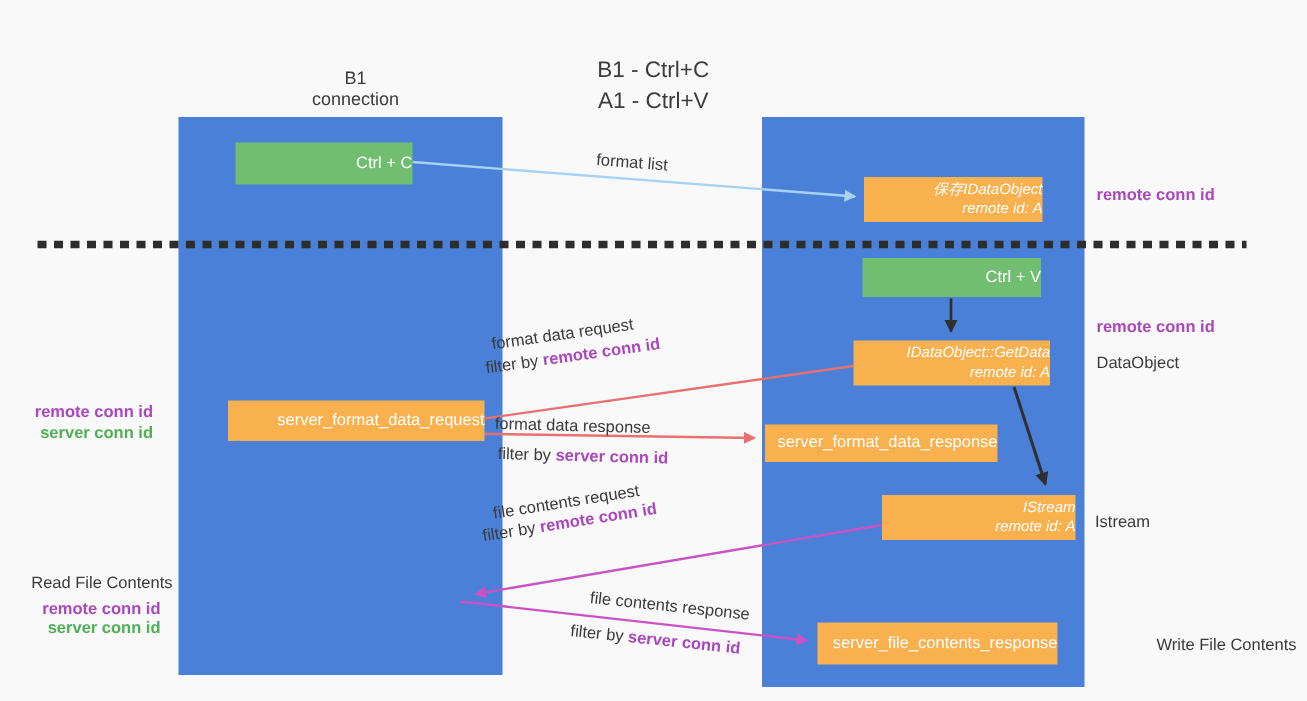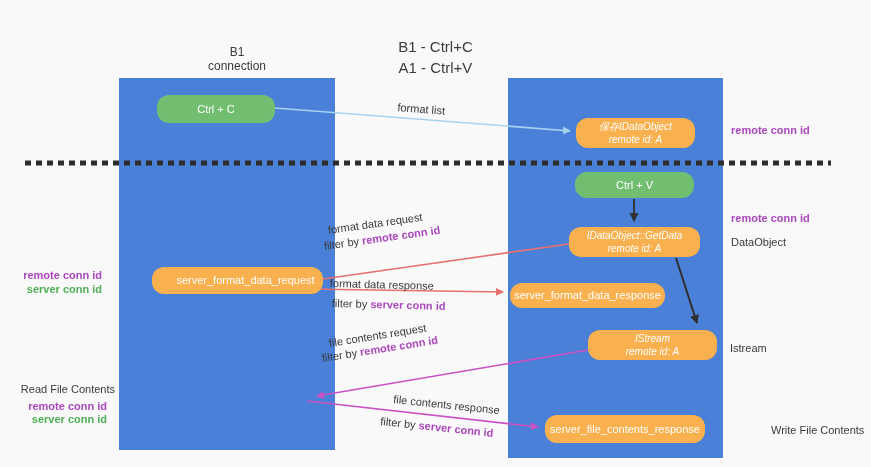--- a/index.html
+++ b/index.html
@@ -4,22 +4,22 @@
 <style>
   html,body{margin:0;padding:0;background:#f9f9fa;}
   .canvas{position:relative;width:871px;height:467px;background:#f9f9fa;
           font-family:"Liberation Sans",sans-serif;overflow:hidden;}
   .title{position:absolute;left:0;top:6px;width:871px;text-align:center;
          font-size:15px;line-height:21px;color:#3c3c3c;margin-top:30px;}
   .lifeline-head{position:absolute;top:45px;text-align:center;font-size:12px;
          line-height:14px;color:#3a3a3a;}
   .col{position:absolute;background:#4a80d7;}
   .box{position:absolute;color:#fff;display:flex;flex-direction:column;
-       align-items:center;justify-content:center;text-align:center;
-       font-size:11px;line-height:13px;border-radius:12px;}
+       align-items:flex-end;justify-content:center;text-align:center;
+       font-size:11px;line-height:13px;}
   .box.small{font-size:10px;font-style:italic;}
   .green{background:#71be71;}
   .orange{background:#f9b04e;}
   .slabel{position:absolute;font-size:11px;color:#3a3a3a;white-space:nowrap;}
   .purple{color:#ab47bc;font-weight:bold;}
   .greentxt{color:#4faf54;font-weight:bold;}
   .mlabel{position:absolute;font-size:11px;color:#3a3a3a;white-space:nowrap;
           transform-origin:left top;}
   .rightalign{text-align:right;}
   svg.arrows{position:absolute;left:0;top:0;pointer-events:none;}

